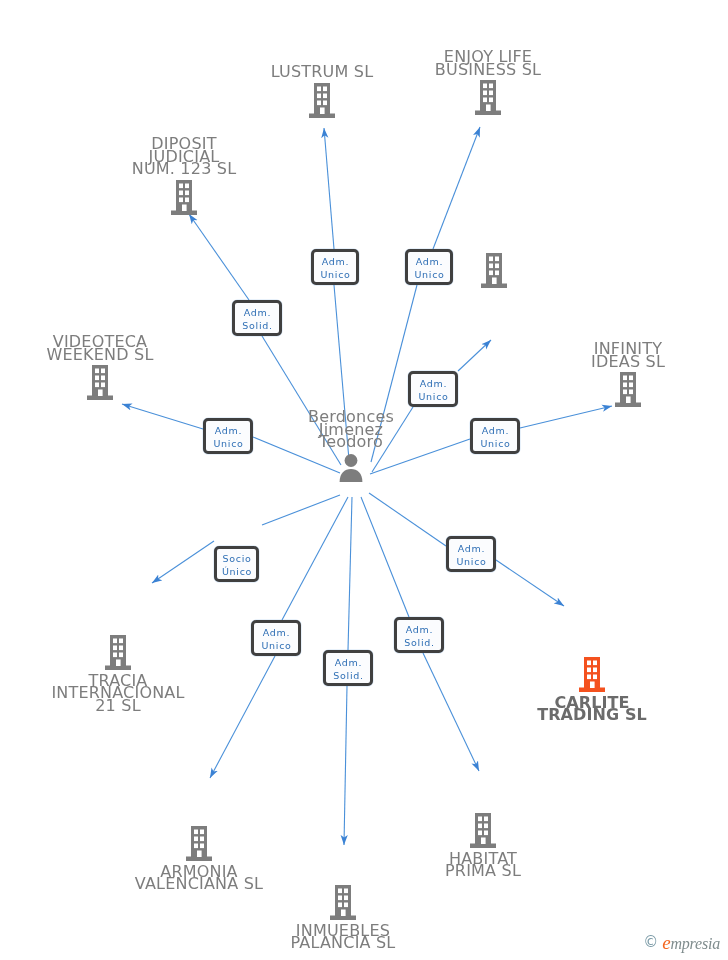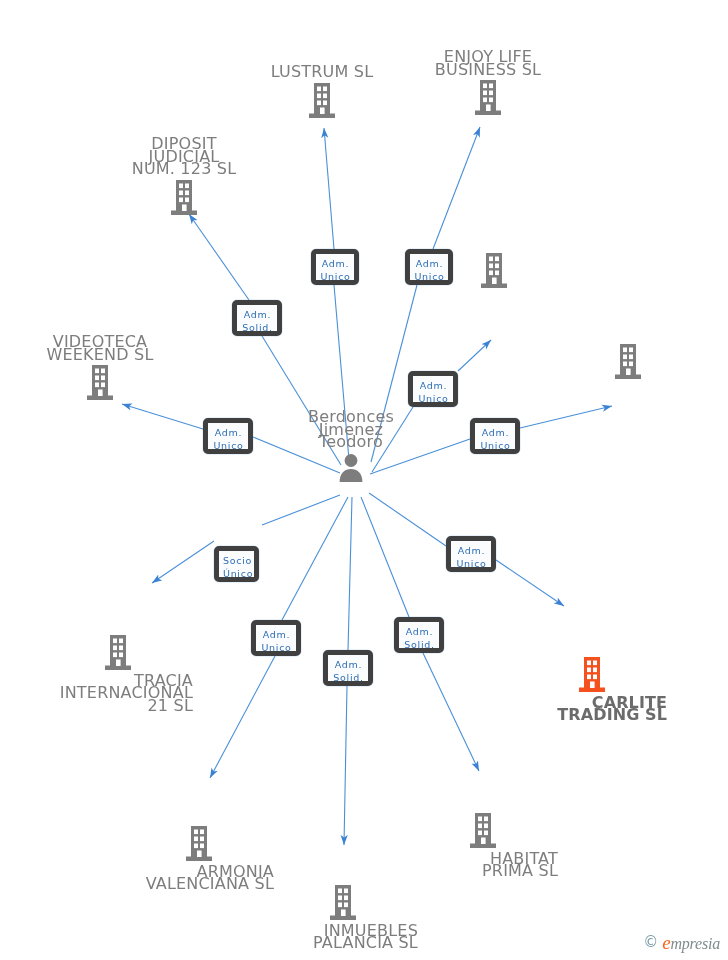--- a/index.html
+++ b/index.html
@@ -40,28 +40,28 @@
     color: #7d7d7d;
     letter-spacing: 0.2px;
     white-space: pre-line;
   }
   .node.highlight .nlabel {
     color: #6b6b6b;
     font-weight: bold;
     letter-spacing: 0.1px;
   }
   .node.label-above .nlabel { margin-bottom: 3px; }
-  .node.label-below .nlabel { margin-top: 3px; text-align: right; }
+  .node.label-below .nlabel { margin-top: 3px; }
 
   
   .rel {
     position: absolute;
     box-sizing: border-box;
     background: #fbfcfe;
-    border: 5px solid #404040;
+    border: 3px solid #404040;
     border-radius: 5px;
     color: #2f6fb5;
     font-size: 9.5px;
     line-height: 12.5px;
     letter-spacing: 0.7px;
     text-align: center;
     padding: 4px 3px 4px 4px;
     white-space: pre-line;
     box-shadow: 0 0 0 0.5px rgba(74,144,217,0.25);
   }
@@ -211,20 +211,22 @@
             <rect x="10" y="4.5" width="4" height="4.6" fill="#ffffff"></rect>
             <rect x="16" y="4.5" width="4" height="4.6" fill="#ffffff"></rect>
             <rect x="10" y="11.5" width="4" height="4.6" fill="#ffffff"></rect>
             <rect x="16" y="11.5" width="4" height="4.6" fill="#ffffff"></rect>
             <rect x="10" y="18.5" width="4" height="4.6" fill="#ffffff"></rect>
             <rect x="16" y="18.5" width="4" height="4.6" fill="#ffffff"></rect>
             <rect x="13" y="25.5" width="4.6" height="6.5" fill="#ffffff"></rect>
           </svg></span>
       </div>
       <div class="node label-above" style="left: 628px; top: 343px;">
+        <span class="nlabel">INFINITY
+IDEAS SL</span>
         <span class="glyph"><svg width="30" height="36" viewBox="0 0 30 36">
             <rect x="7" y="1" width="16" height="31" fill="#7d7d7d"></rect>
             <rect x="2" y="31.5" width="26" height="4.5" fill="#7d7d7d"></rect>
             <rect x="10" y="4.5" width="4" height="4.6" fill="#ffffff"></rect>
             <rect x="16" y="4.5" width="4" height="4.6" fill="#ffffff"></rect>
             <rect x="10" y="11.5" width="4" height="4.6" fill="#ffffff"></rect>
             <rect x="16" y="11.5" width="4" height="4.6" fill="#ffffff"></rect>
             <rect x="10" y="18.5" width="4" height="4.6" fill="#ffffff"></rect>
             <rect x="16" y="18.5" width="4" height="4.6" fill="#ffffff"></rect>
             <rect x="13" y="25.5" width="4.6" height="6.5" fill="#ffffff"></rect>

